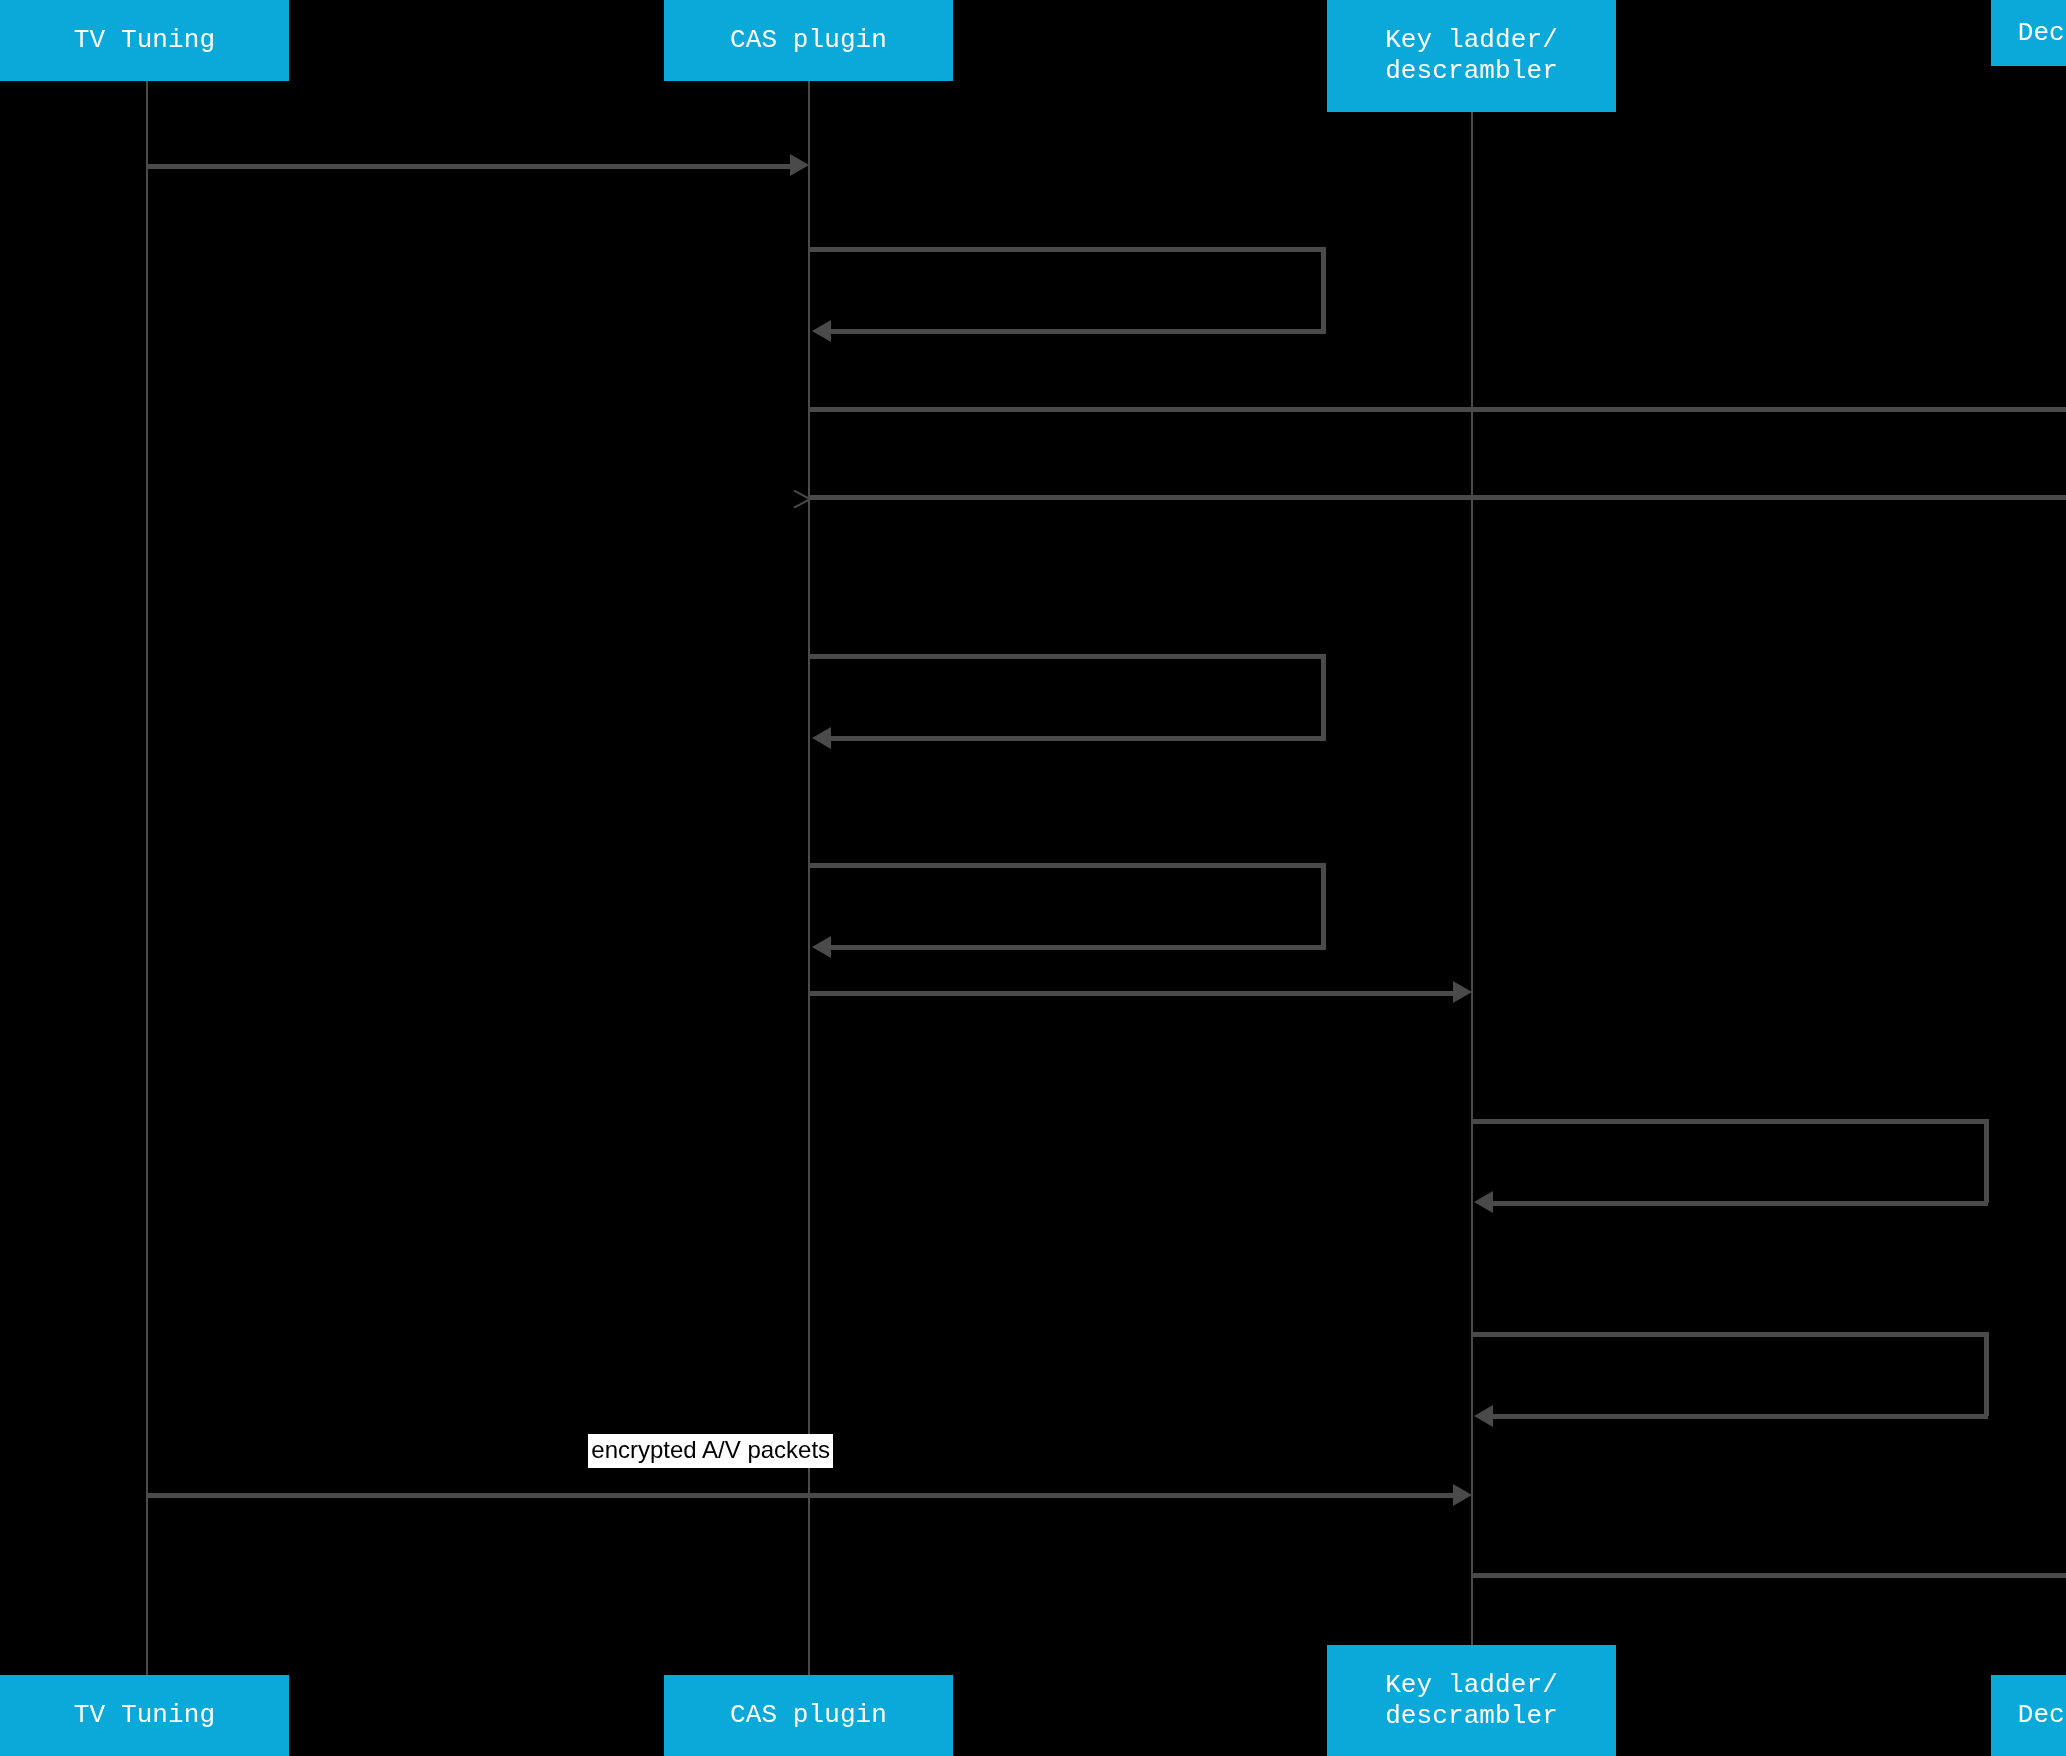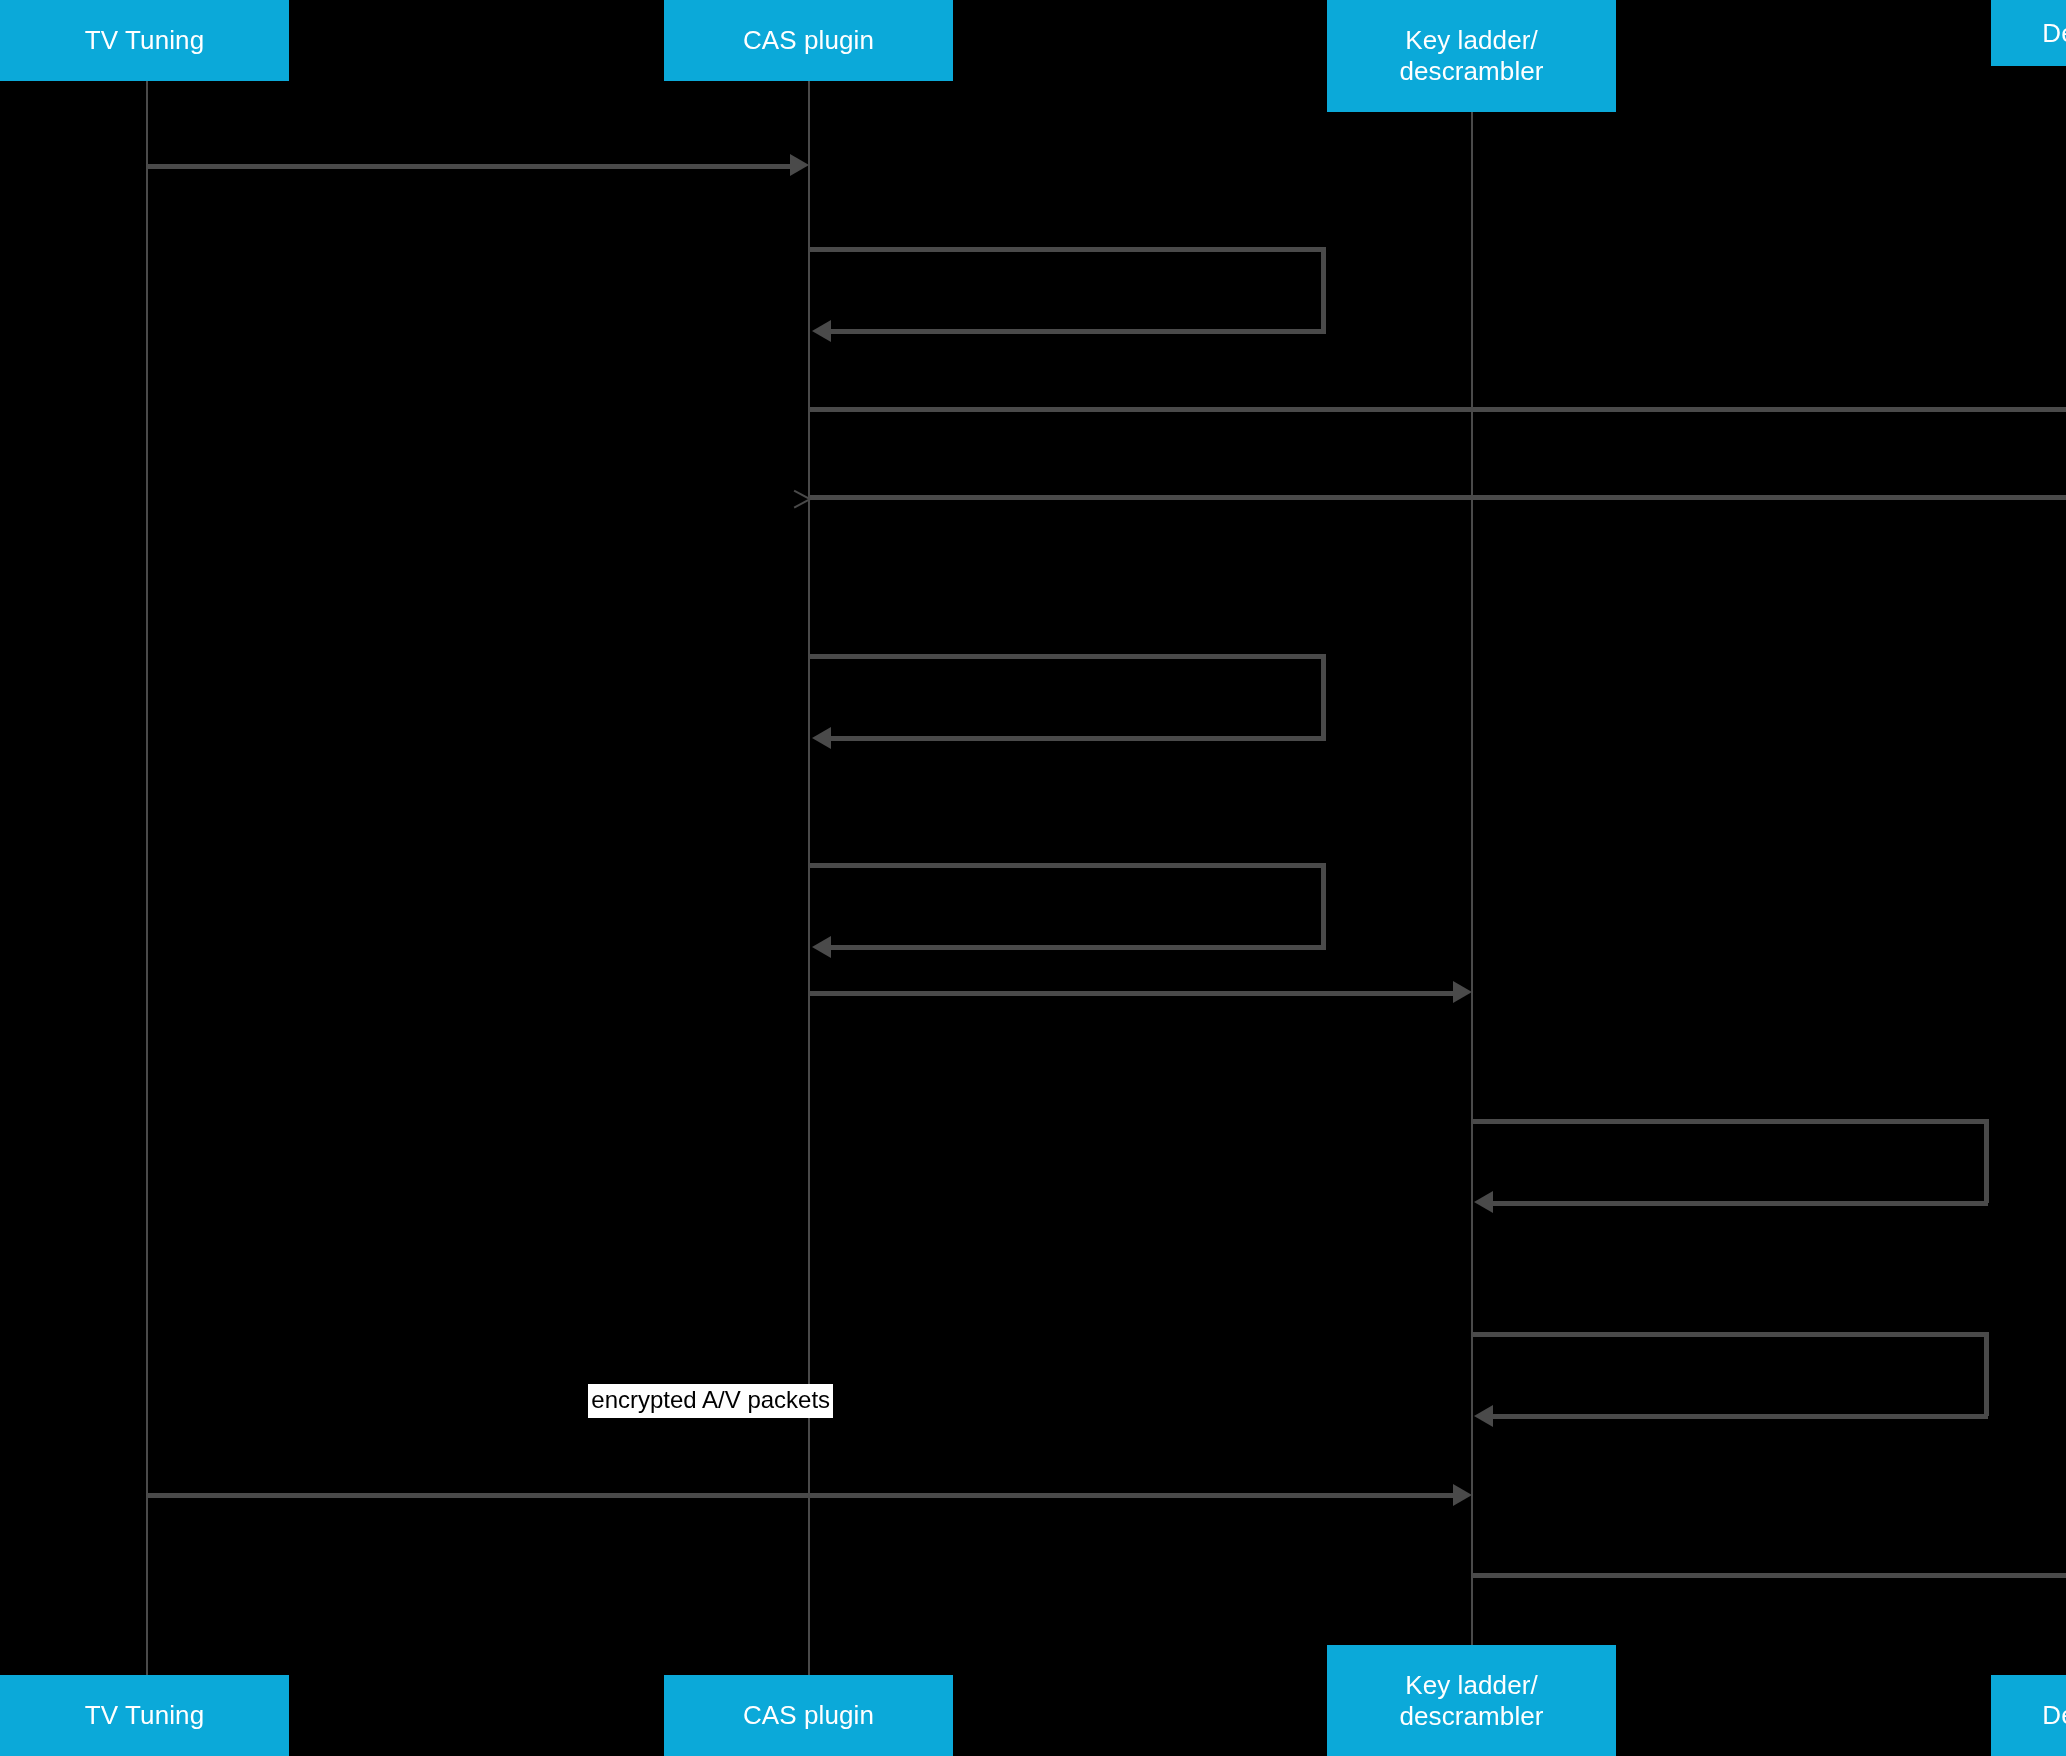--- a/index.html
+++ b/index.html
@@ -4,21 +4,21 @@
 <title>CAS Sequence Diagram</title>
 <style>
   html,body{margin:0;padding:0;background:#000;}
   body{font-family:"Liberation Sans",sans-serif;}
   #stage{position:relative;width:2662px;height:1756px;background:#000;overflow:hidden;}
   .lifeline{position:absolute;background:#4a4a4a;width:2.1px;}
   .actor-box{position:absolute;background:#0BA9D9;color:#fff;display:flex;
     align-items:center;justify-content:center;text-align:center;
     font-size:26px;line-height:1.18;font-weight:400;letter-spacing:0.1px;
     font-family:"Liberation Sans",sans-serif;}
-  .actor-box span{display:block;padding:0 4.1px;}
+  .actor-box span{display:block;padding:0 4.1px;font-family:Liberation Mono, monospace;}
   .msg-line{position:absolute;background:#4a4a4a;height:4.5px;}
   .arrowhead{position:absolute;width:0;height:0;}
   .arrow-right-solid{border-top:11.6px solid transparent;border-bottom:11.6px solid transparent;border-left:19px solid #4a4a4a;}
   .arrow-left-solid{border-top:11.6px solid transparent;border-bottom:11.6px solid transparent;border-right:19px solid #4a4a4a;}
   .open-head{position:absolute;}
   .open-head i{position:absolute;display:block;background:#4a4a4a;width:18px;height:2.1px;transform-origin:0 50%;}
   .loop-v{position:absolute;background:#4a4a4a;width:4.5px;}
   .msg-label{position:absolute;background:#ffffff;color:#000;
     font-size:24px;line-height:1.0;padding:4.1px 3.3px 5.8px 3.3px;white-space:nowrap;
     font-family:"Liberation Sans",sans-serif;}
@@ -85,21 +85,21 @@
   <div class="msg-line" style="left:1472px;top:1119px;width:517px;"></div>
   <div class="loop-v" style="left:1984px;top:1119px;height:84px;"></div>
   <div class="msg-line" style="left:1493px;top:1201px;width:495px;"></div>
   <div class="arrowhead arrow-left-solid" style="left:1474px;top:1191px;"></div>
 
   <div class="msg-line" style="left:1472px;top:1332px;width:517px;"></div>
   <div class="loop-v" style="left:1984px;top:1332px;height:84px;"></div>
   <div class="msg-line" style="left:1493px;top:1414px;width:495px;"></div>
   <div class="arrowhead arrow-left-solid" style="left:1474px;top:1405px;"></div>
 
-  <div class="msg-label" style="left:588px;top:1384px;">encrypted A/V packets</div>
+  <div class="msg-label" style="left:588px;top:1434px;">encrypted A/V packets</div>
   <div class="msg-line" style="left:147px;top:1493px;width:1307px;"></div>
   <div class="arrowhead arrow-right-solid" style="left:1453px;top:1484px;"></div>
 
   <div class="msg-line" style="left:1472px;top:1573px;width:645px;"></div>
 
   <div class="actor-box" style="left:0px;top:1675px;width:289px;height:81px;">
     <span>TV Tuning</span>
   </div>
 
   <div class="actor-box" style="left:664px;top:1675px;width:289px;height:81px;">

